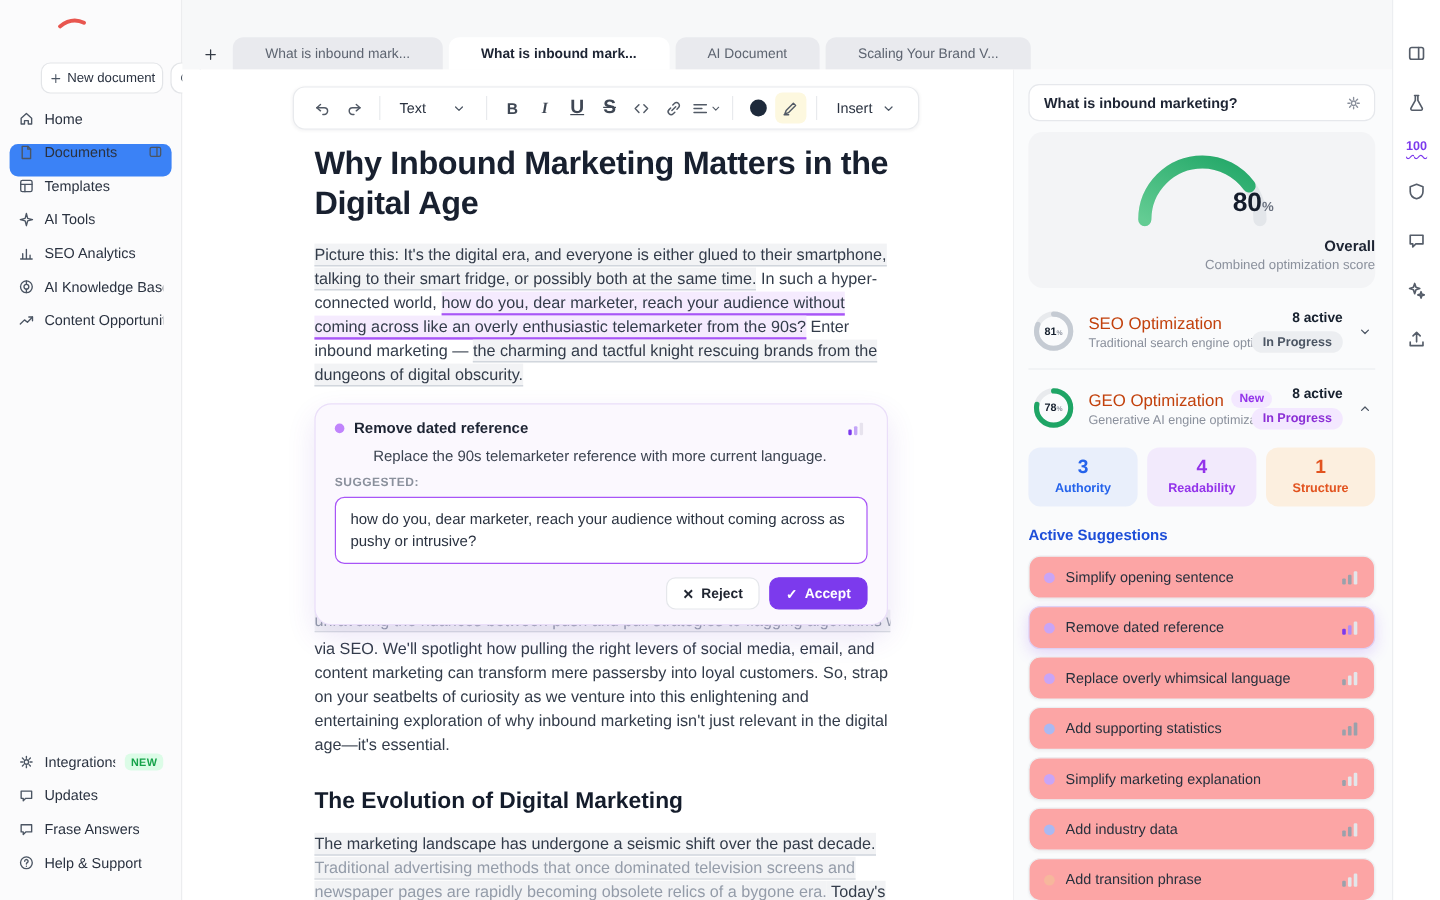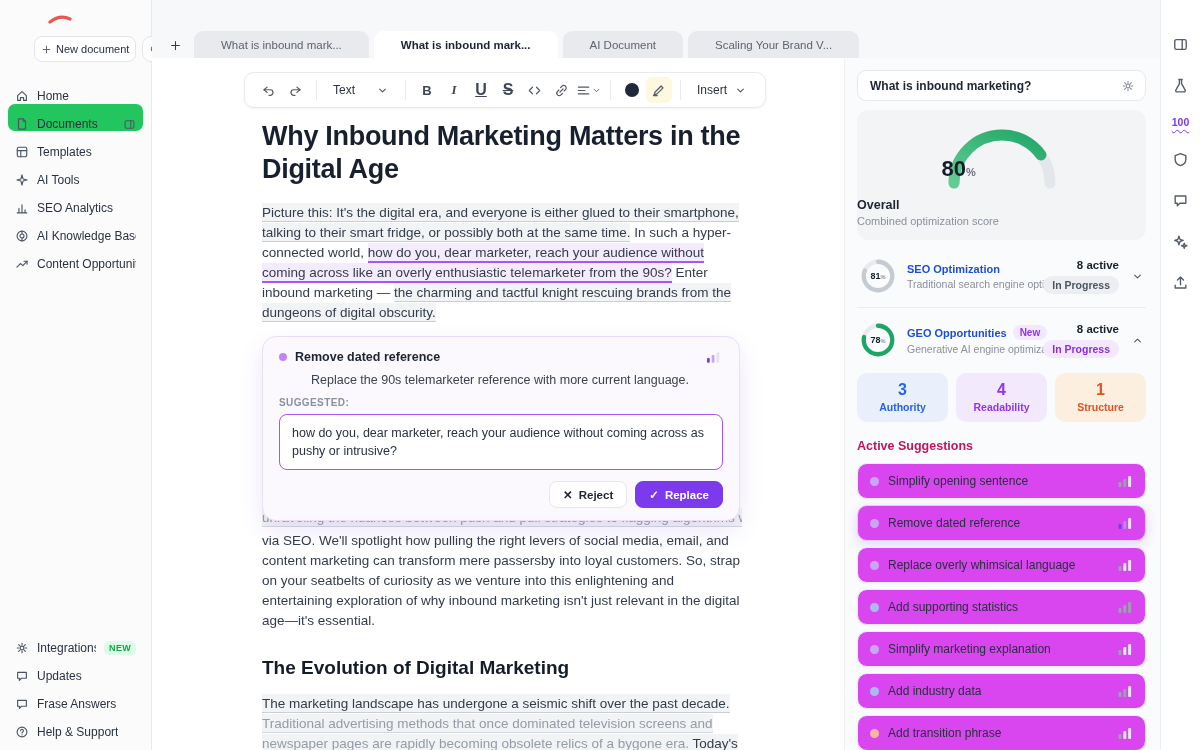--- a/index.html
+++ b/index.html
@@ -3,27 +3,27 @@
 <meta charset="utf-8">
 <style>
   html,body{margin:0;padding:0;}
   body{font-family:"Liberation Sans","DejaVu Sans",sans-serif;background:#fff;}
   .app{position:relative;width:1200px;height:750px;overflow:hidden;background:#fff;color:#1f2430;}
   svg.ic{fill:none;stroke:#4b5563;stroke-width:1.3;stroke-linecap:round;stroke-linejoin:round;}
 
   
   .sidebar{position:absolute;left:0;top:0;width:152px;height:750px;background:#fbfbfc;border-right:1px solid #e8e9ec;box-sizing:border-box;padding:10px 8px;}
   .logo-swoosh{position:absolute;left:48px;top:13px;}
-  .side-actions{display:flex;gap:6px;margin-top:26px;margin-bottom:14px;padding-left:26px;}
+  .side-actions{display:flex;gap:6px;margin-top:42px;margin-bottom:14px;padding-left:26px;}
   .btn-newdoc{flex:1;display:flex;align-items:center;justify-content:center;gap:4px;height:26px;background:#fff;border:1px solid #e3e5e8;border-radius:8px;font-size:11px;color:#2a3240;cursor:pointer;white-space:nowrap;}
   .btn-newdoc .ic{width:11px;height:11px;}
   .btn-search{width:26px;height:26px;flex:none;border:1px solid #e3e5e8;border-radius:9px;background:#fff;display:flex;align-items:center;justify-content:center;cursor:pointer;}
   .btn-search .ic{width:13px;height:13px;}
-  .nav-item{display:flex;align-items:flex-end;gap:8px;height:27px;padding:0 7px;border-radius:7px;font-size:12px;color:#2a3240;margin-bottom:1px;cursor:pointer;}
-  .nav-item.active{background:#22c55e;}
+  .nav-item{display:flex;align-items:flex-start;gap:8px;height:27px;padding:0 7px;border-radius:7px;font-size:12px;color:#2a3240;margin-bottom:1px;cursor:pointer;}
+  .nav-item.active{background:#3b82f6;}
   .nav-item .ic{width:14px;height:14px;flex:none;}
   .nav-label{white-space:nowrap;overflow:hidden;}
   .nav-item .trail{margin-left:auto;width:13px;height:13px;}
   .new-badge{margin-left:auto;background:#dcfce7;color:#16a34a;font-size:9px;font-weight:700;padding:2px 5px;border-radius:5px;letter-spacing:.3px;}
   .sidebar-footer{position:absolute;left:8px;right:8px;bottom:10px;}
 
   
   .main{position:absolute;left:152px;right:40px;top:0;bottom:0;display:flex;flex-direction:column;}
   .tabbar{height:58px;flex:none;background:#f7f8f9;display:flex;align-items:flex-end;padding-left:12px;}
   .tab-plus{width:22px;height:26px;display:flex;align-items:center;justify-content:center;margin-right:8px;margin-bottom:0;cursor:pointer;}
@@ -72,50 +72,50 @@
   .popup-actions{display:flex;justify-content:flex-end;gap:8px;margin-top:11px;}
   .btn-reject,.btn-accept{display:flex;align-items:center;gap:6px;height:27px;padding:0 13px;border-radius:8px;font-size:11.5px;font-weight:700;cursor:pointer;}
   .btn-reject{background:#fff;border:1px solid #e5e7eb;color:#1f2430;}
   .btn-accept{background:#7c3aed;border:1px solid #7c3aed;color:#fff;}
   .obscured{position:relative;z-index:1;margin-top:-14px;margin-bottom:4px;white-space:nowrap;overflow:hidden;}
 
   
   .panel-query{display:flex;align-items:center;height:31px;background:#fff;border:1px solid #e6e8ec;border-radius:9px;padding:0 10px;box-sizing:border-box;gap:8px;}
   .panel-query input{border:none;outline:none;flex:1;font-size:12px;font-weight:700;color:#1d2433;background:transparent;font-family:inherit;min-width:0;}
   .panel-query .ic{width:14px;height:14px;stroke:#8a909c;cursor:pointer;}
-  .gauge-card{margin-top:9px;background:#f3f4f6;border-radius:12px;padding:15px 0 13px;text-align:left;}
+  .gauge-card{margin-top:9px;background:#f3f4f6;border-radius:12px;padding:15px 0 13px;text-align:right;}
   .gauge-wrap{position:relative;width:120px;height:64px;margin:0 auto;}
   .gauge-value{position:absolute;left:0;right:0;top:33px;font-size:22px;font-weight:800;color:#141c2b;line-height:1;}
   .gauge-value .pct{font-size:11px;font-weight:700;color:#6b7280;}
   .gauge-label{margin-top:9px;font-size:12.5px;font-weight:700;color:#1d2433;}
   .gauge-sub{margin-top:3px;font-size:11px;color:#8a909c;}
   .sections{margin-top:4px;}
   .sectionrow{display:flex;align-items:center;gap:10px;padding:13px 2px 12px;cursor:pointer;}
   .sectionrow + .sectionrow{border-top:1px solid #ebedf0;}
   .ring{width:38px;height:38px;flex:none;}
   .sec-main{flex:1;min-width:0;}
   .sec-title-row{display:flex;align-items:center;gap:6px;}
-  .sec-title{font-size:11px;font-weight:700;color:#1d4ed8;white-space:nowrap;}
+  .sec-title{font-size:14px;font-weight:400;color:#c2410c;white-space:nowrap;}
   .badge-new{background:#f3e8ff;color:#9333ea;font-size:10px;font-weight:700;padding:2px 7px;border-radius:8px;}
   .sec-sub{font-size:10.5px;color:#8a909c;margin-top:3px;white-space:nowrap;}
   .sec-right{text-align:right;flex:none;}
   .sec-active{font-size:11.5px;font-weight:700;color:#16202e;}
   .pill{display:inline-block;margin-top:5px;font-size:10.5px;font-weight:700;padding:3px 9px;border-radius:10px;}
   .pill-grey{background:#eceef1;color:#4b5563;}
   .pill-purple{background:#f3e8ff;color:#8b2fd6;}
   .chev{width:13px;height:13px;flex:none;margin-left:2px;}
   .stats{display:flex;gap:8px;margin-top:2px;}
   .stat{flex:1;border-radius:10px;text-align:center;padding:8px 0 9px;}
   .stat-blue{background:#e9effb;color:#2563eb;}
   .stat-purple{background:#f2eafc;color:#9333ea;}
   .stat-orange{background:#fcefdf;color:#e2531f;}
   .stat-val{font-size:16px;font-weight:800;}
   .stat-label{font-size:10.5px;font-weight:600;margin-top:2px;}
-  .sugg-title{margin:17px 0 10px;font-size:12.5px;font-weight:800;color:#be185d;}
-  .sugg-item{display:flex;align-items:center;gap:9px;height:34px;background:#d946ef;border:1px solid #eceef1;border-radius:10px;padding:0 12px;margin-bottom:6px;box-shadow:0 1px 2px rgba(16,24,40,.03);cursor:pointer;}
+  .sugg-title{margin:17px 0 10px;font-size:12.5px;font-weight:800;color:#1d4ed8;}
+  .sugg-item{display:flex;align-items:center;gap:9px;height:34px;background:#fca5a5;border:1px solid #eceef1;border-radius:10px;padding:0 12px;margin-bottom:6px;box-shadow:0 1px 2px rgba(16,24,40,.03);cursor:pointer;}
   .sugg-item.active{border-color:#ddd0f5;box-shadow:0 4px 12px rgba(124,58,237,.18);}
   .sugg-dot{width:9px;height:9px;border-radius:50%;flex:none;}
   .dot-purple{background:#c9a5f6;}
   .dot-blue{background:#aab9f2;}
   .dot-orange{background:#f6b79c;}
   .sugg-label{font-size:12px;color:#27303d;flex:1;white-space:nowrap;overflow:hidden;}
 
   
   .rail{position:absolute;right:0;top:0;bottom:0;width:40px;background:#fff;border-left:1px solid #eceef1;display:flex;flex-direction:column;align-items:center;padding-top:34px;gap:21px;box-sizing:border-box;}
   .rail-item{cursor:pointer;display:flex;align-items:center;justify-content:center;width:20px;height:20px;}
@@ -345,21 +345,21 @@
             <div class="popup-desc">Replace the 90s telemarketer reference with more current language.</div>
             <div class="popup-suglabel">SUGGESTED:</div>
             <div class="popup-box">how do you, dear marketer, reach your audience without coming across as pushy or intrusive?</div>
             <div class="popup-actions">
               <button class="btn-reject">
                   <span>✕</span>
                   <span>Reject</span>
                 </button>
               <button class="btn-accept">
                   <span>✓</span>
-                  <span>Replace</span>
+                  <span>Accept</span>
                 </button>
             </div>
           </div>
 
           <p class="para obscured"><span class="seg seg-fade">unraveling the nuances between push and pull strategies to flagging algorithms with love</span></p>
           <p class="para">via SEO. We'll spotlight how pulling the right levers of social media, email, and content marketing can transform mere passersby into loyal customers. So, strap on your seatbelts of curiosity as we venture into this enlightening and entertaining exploration of why inbound marketing isn't just relevant in the digital age—it's essential.</p>
           <h2 class="doc-h2">The Evolution of Digital Marketing</h2>
           <p class="para"><span><span class="seg seg-hl">The marketing landscape has undergone a seismic shift over the past decade.</span><span class="seg seg-fade"> Traditional advertising methods that once dominated television screens and newspaper pages are rapidly becoming obsolete relics of a bygone era.</span><span class="seg seg-hl"> Today's consumers are savvy, well-informed, and equipped with powerful tools to research, compare, and make purchasing decisions on their own terms.</span></span></p>
 
         </div>
@@ -415,21 +415,21 @@
               </svg>
     </div>
             <div class="sectionrow">
       <svg class="ring" viewBox="0 0 40 40">
     <circle cx="20" cy="20" r="15" stroke="#e8eaed" stroke-width="4.5" fill="none"></circle>
     <circle cx="20" cy="20" r="15" stroke="#1ea565" stroke-width="4.5" fill="none" stroke-linecap="round" stroke-dasharray="73.5 999" transform="rotate(-90 20 20)"></circle>
     <text x="20" y="23" text-anchor="middle" font-size="9.5" font-weight="bold" fill="#16202e" font-family="Liberation Sans,sans-serif">78<tspan font-size="6" fill="#8a909c">%</tspan></text>
   </svg>
       <div class="sec-main">
         <div class="sec-title-row">
-          <span class="sec-title">GEO Opportunities</span>
+          <span class="sec-title">GEO Optimization</span>
           <span class="badge-new">New</span>
         </div>
         <div class="sec-sub">Generative AI engine optimization</div>
       </div>
       <div class="sec-right">
         <div class="sec-active">8 active</div>
         <span class="pill pill-purple">In Progress</span>
       </div>
       <svg class="ic chev" viewBox="0 0 16 16">
                 <path d="M4.5 9.8 L8 6.3 L11.5 9.8"></path>

